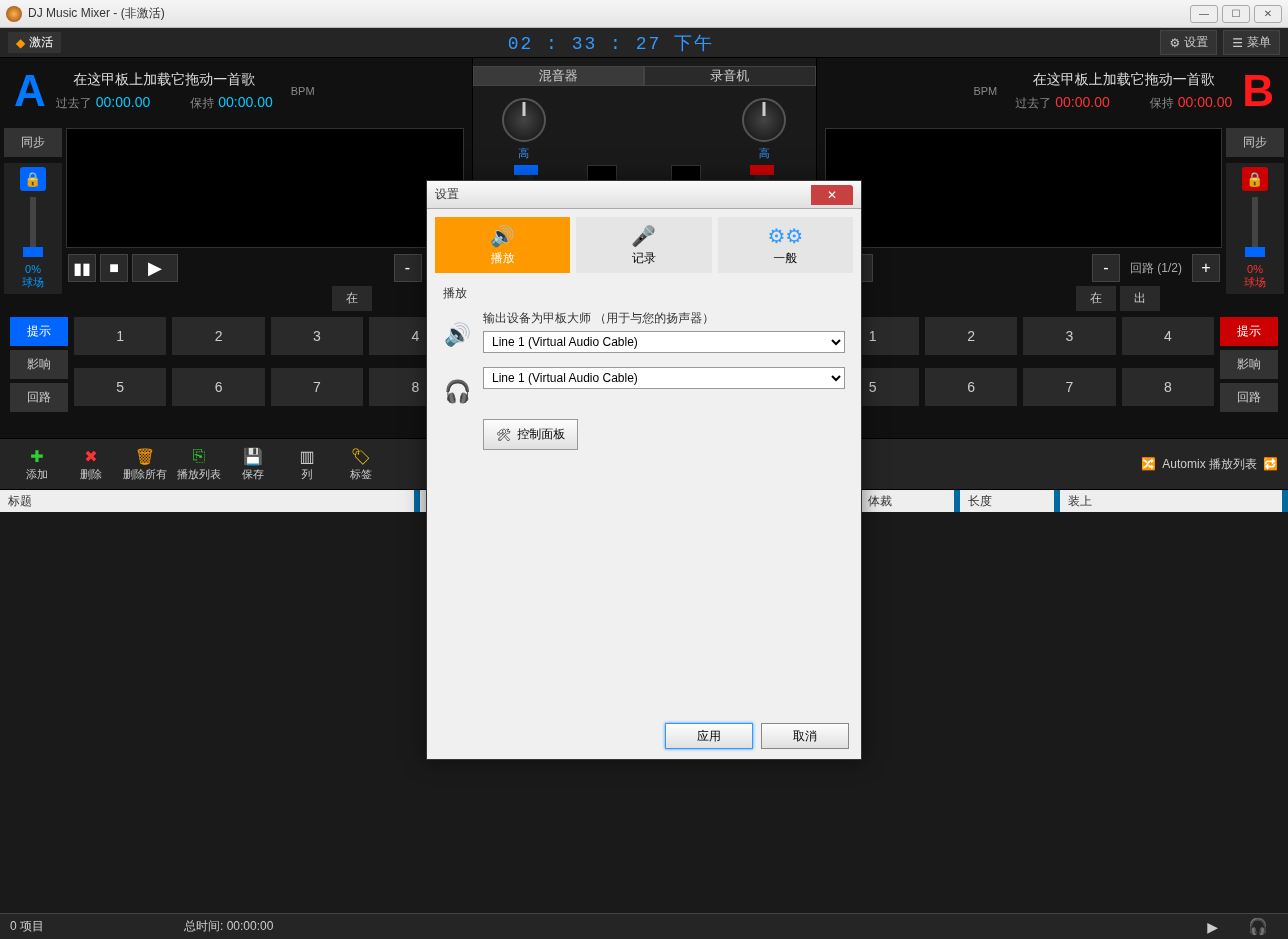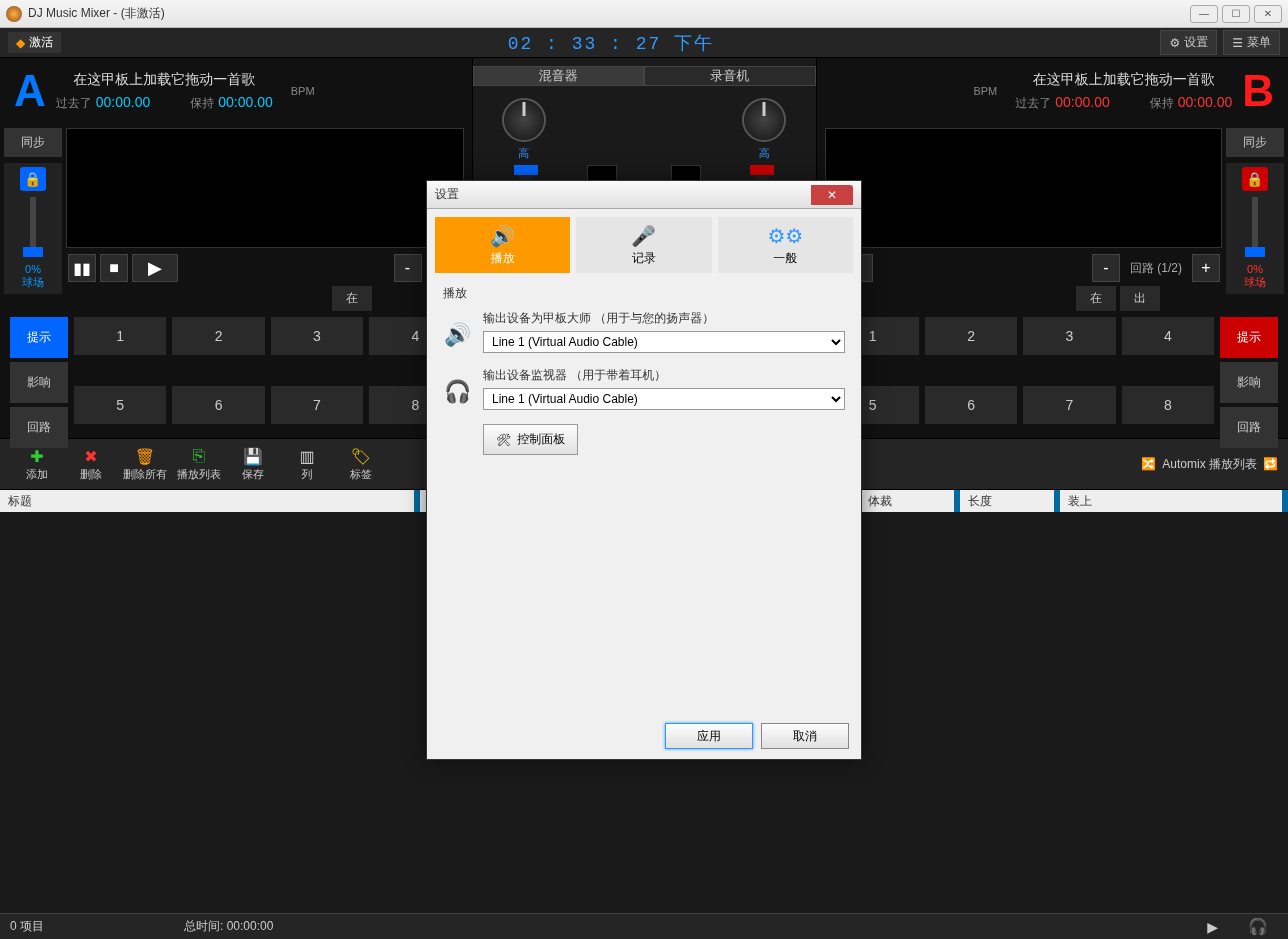--- a/index.html
+++ b/index.html
@@ -48,21 +48,21 @@
 .transport { display: flex; align-items: center; gap: 4px; margin-top: 6px; padding: 0 6px; }
 .tbtn { background: #2a2a2a; color: #fff; border: 1px solid #444; height: 28px; display: flex; align-items: center; justify-content: center; cursor: pointer; }
 .tbtn.sq { width: 28px; }
 .tbtn.wide { width: 46px; font-size: 18px; }
 .spacer { flex: 1; }
 .loop-label { color: #aaa; font-size: 12px; padding: 0 6px; }
 .small-btns { display: flex; gap: 4px; margin-top: 4px; padding: 0 6px; justify-content: flex-end; }
 .deck-a .small-btns { justify-content: flex-start; margin-left: 60px; }
 .deck-b .small-btns { margin-right: 60px; }
 .sbtn { background: #2a2a2a; color: #ccc; font-size: 12px; padding: 4px 14px; cursor: pointer; }
-.sidebtn { background: #333; color: #ccc; font-size: 12px; padding: 12px 0; text-align: center; cursor: pointer; }
+.sidebtn { background: #333; color: #ccc; font-size: 12px; padding: 6px 0; text-align: center; cursor: pointer; }
 .sidebtn.active-a { background: #0066ff; color: #fff; }
 .sidebtn.active-b { background: #cc0000; color: #fff; }
 .cue-grid { display: flex; gap: 6px; padding: 6px; }
 .cue-side { width: 58px; display: flex; flex-direction: column; gap: 4px; }
 .cue-btns { flex: 1; display: grid; grid-template-columns: repeat(4,1fr); gap: 6px; }
 .cue-btn { background: #2a2a2a; color: #ccc; height: 38px; display: flex; align-items: center; justify-content: center; cursor: pointer; font-size: 14px; }
 .center-mixer { width: 345px; background: #1a1a1a; border-left: 1px solid #000; border-right: 1px solid #000; }
 .mixer-tabs { display: flex; height: 28px; align-items: flex-end; }
 .mtab { flex: 1; background: #2a2a2a; color: #ccc; font-size: 13px; display: flex; align-items: center; justify-content: center; cursor: pointer; border: 1px solid #444; }
 .mtab.active { background: #3a3a3a; }
@@ -373,21 +373,20 @@
       <div class="field-col">
         <div class="field-label">输出设备为甲板大师 （用于与您的扬声器）</div>
         <select class="field-select">
           <option>Line 1 (Virtual Audio Cable)</option>
         </select>
       </div>
     </div>
     <div class="field-row">
       <div class="field-icon hp">🎧</div>
       <div class="field-col">
-        <div class="field-label">输出设备监视器 （用于带着耳机）</div>
         <select class="field-select">
           <option>Line 1 (Virtual Audio Cable)</option>
         </select>
       </div>
     </div>
     <button class="ctrl-btn">
       <span>🛠</span>
       <span>控制面板</span>
     </button>
   </div>

